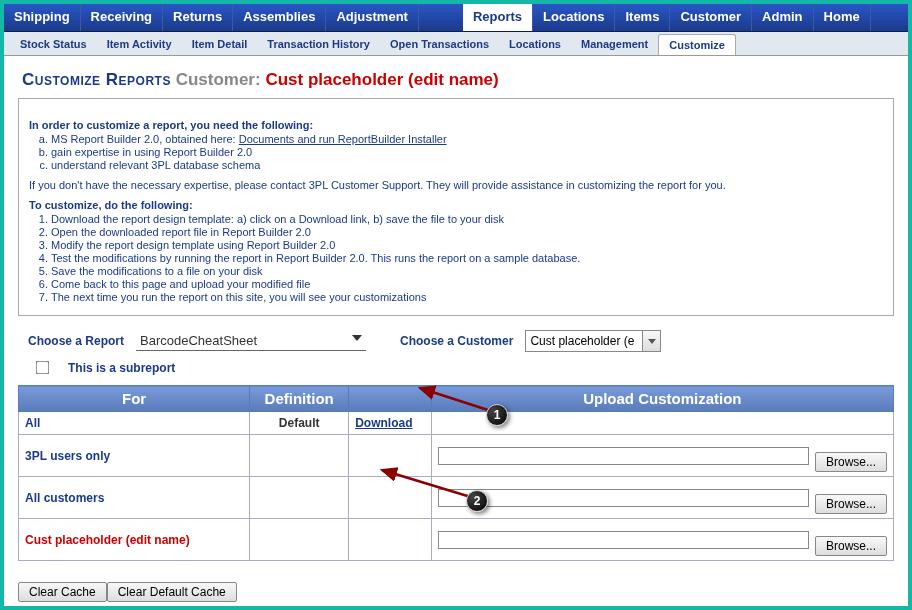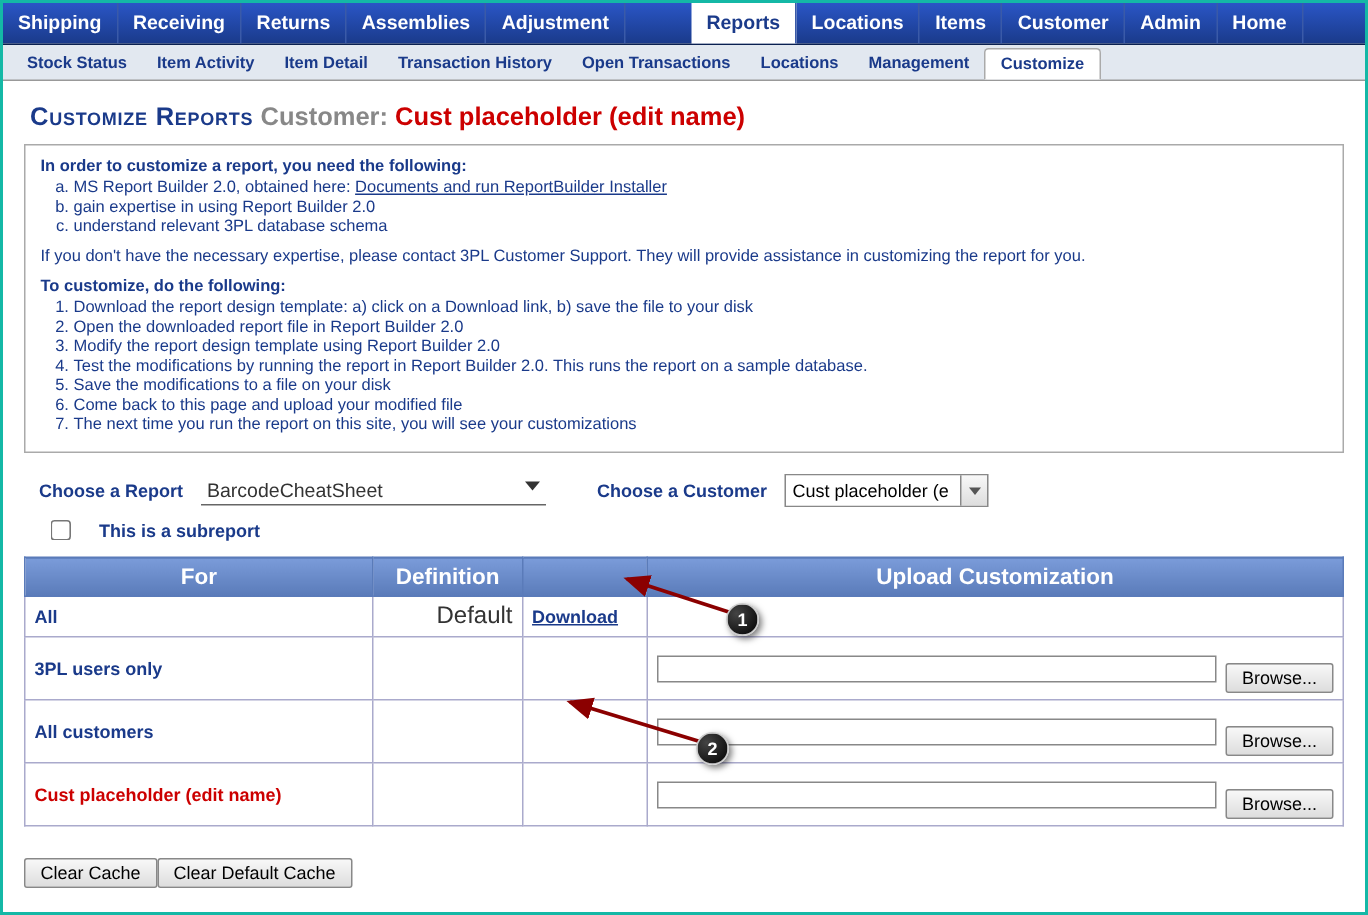--- a/index.html
+++ b/index.html
@@ -6,21 +6,21 @@
   body {
     margin: 0;
     font-family: Verdana, Arial, sans-serif;
     font-size: 12px;
     background: #fff;
     color: #333;
   }
   .frame {
     width: 912px;
     height: 610px;
-    border: 2px solid #14b8a6;
+    border: 4px solid #14b8a6;
     position: relative;
     overflow: hidden;
   }
   
   .topnav {
     display: flex;
     background: #1e3a8a;
     background: linear-gradient(#2a56c6, #1a3a8a);
     height: 28px;
     border-bottom: 1px solid #0a2050;
@@ -69,21 +69,21 @@
     font-size: 17px;
     font-weight: bold;
   }
   .page-title .pt1 { color: #1a3a8a; font-variant: small-caps; letter-spacing: 0.5px; }
   .page-title .pt2 { color: #888; }
   .page-title .pt3 { color: #c00; }
   
   .instructions {
     margin: 0 14px;
     border: 1px solid #aaa;
-    padding: 2px 10px 10px 10px;
+    padding: 14px 10px 10px 10px;
     color: #1a3a8a;
     font-size: 11px;
   }
   .instructions .heading { font-weight: bold; margin: 6px 0 2px 0; }
   .instructions ol { margin: 2px 0 2px 22px; padding: 0; }
   .instructions ol li { margin: 1px 0; }
   .instructions .olalpha { list-style-type: lower-alpha; }
   .instructions a { color: #1a3a8a; text-decoration: underline; }
   .instructions p { margin: 8px 0; }
   
@@ -161,21 +161,21 @@
     border: 1px solid #5a7bb9;
   }
   .rpt-table td {
     border: 1px solid #aac;
     padding: 4px 6px;
     font-size: 12px;
     vertical-align: middle;
   }
   .rpt-table .lbl { color: #1a3a8a; font-weight: bold; }
   .rpt-table .lbl.red { color: #c00; }
-  .rpt-table .def { text-align: right; font-weight: normal; font-size: 16px; }
+  .rpt-table .def { text-align: center; font-weight: bold; font-size: 12px; }
   .rpt-table .dl a { color: #1a3a8a; font-weight: bold; text-decoration: underline; }
   .rpt-table .upload { width: 420px; }
   .rpt-table .upload .upwrap {
     display: flex; align-items: center; gap: 6px;
     justify-content: flex-end;
   }
   .rpt-table .upload input[type=text] {
     flex: 1;
     border: 1px solid #888;
     padding: 2px 3px;

